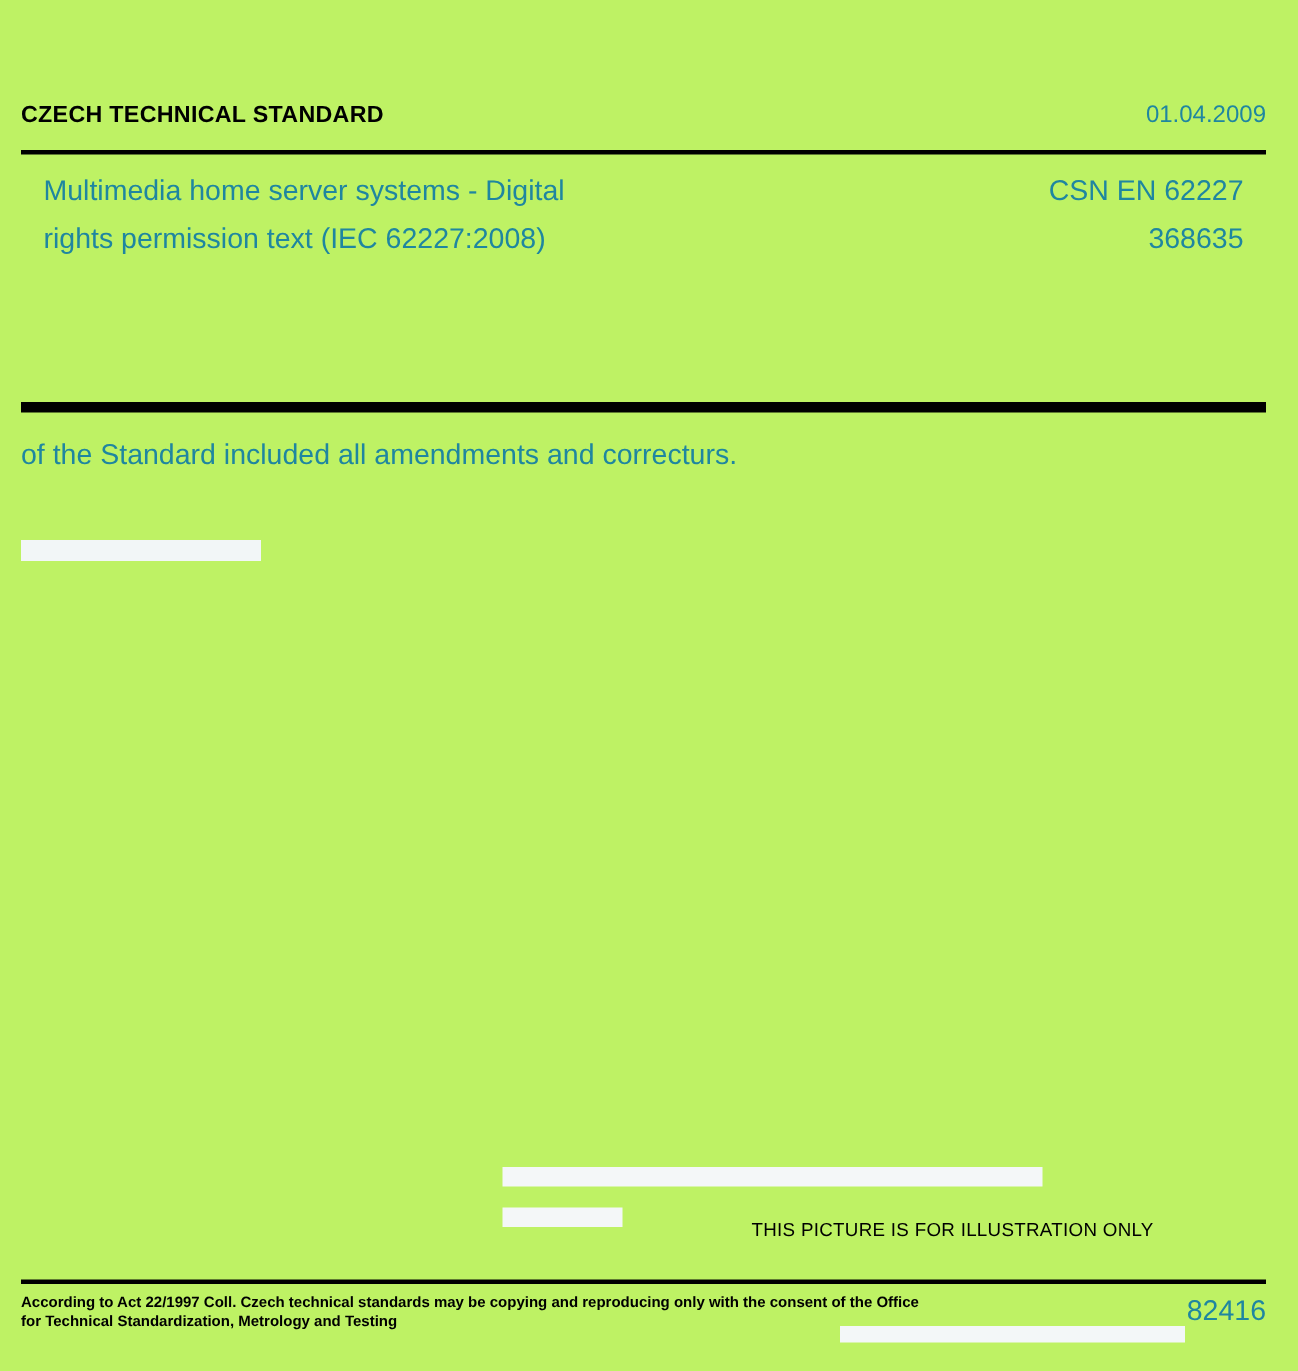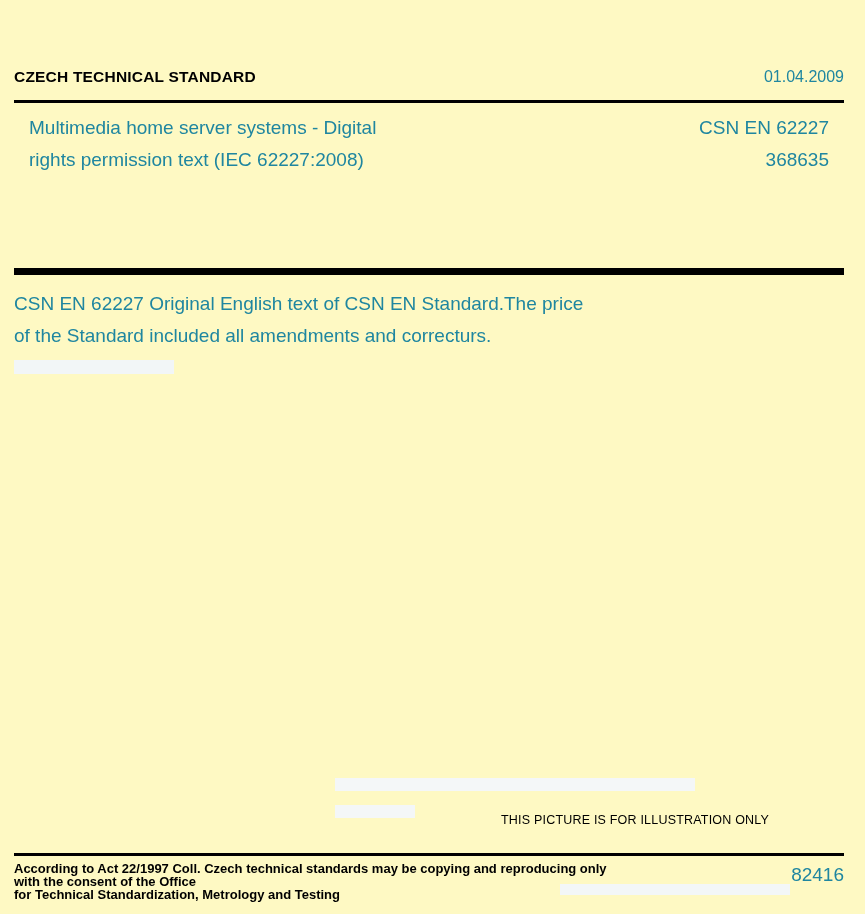--- a/index.html
+++ b/index.html
@@ -14,21 +14,21 @@
     color: #000000;
     position: relative;
     overflow: hidden;
   }
   .page {
     position: absolute;
     left: 0;
     top: 0;
     width: 865px;
     height: 914px;
-    background: #fef9c3;
+    background: #bef264;
   }
 
   
   .header-row {
     position: absolute;
     left: 14px;
     top: 68px;
     width: 830px;
     display: flex;
     align-items: flex-end;
@@ -139,21 +139,21 @@
     position: absolute;
     left: 14px;
     top: 862px;
     width: 830px;
     display: flex;
     justify-content: space-between;
     align-items: flex-start;
   }
   .footer-legal {
     width: 600px;
-    font-size: 13px;
+    font-size: 10px;
     font-weight: bold;
     line-height: 13px;
     color: #000000;
   }
   .footer-code {
     font-size: 19px;
     color: #1f86a0;
     white-space: nowrap;
     padding-top: 2px;
   }
@@ -177,21 +177,20 @@
     </div>
     <div class="title-right">
       <div>CSN EN 62227</div>
       <div>368635</div>
     </div>
   </div>
 
   <div class="rule-thick"></div>
 
   <div class="description">
-    <div>CSN EN 62227 Original English text of CSN EN Standard.The price</div>
     <div>of the Standard included all amendments and correcturs.</div>
   </div>
 
   <div class="ghost ghost-a"></div>
   <div class="ghost ghost-b"></div>
   <div class="ghost ghost-c"></div>
   <div class="ghost ghost-d"></div>
 
   <div class="illustration-note">THIS PICTURE IS FOR ILLUSTRATION ONLY</div>
 

